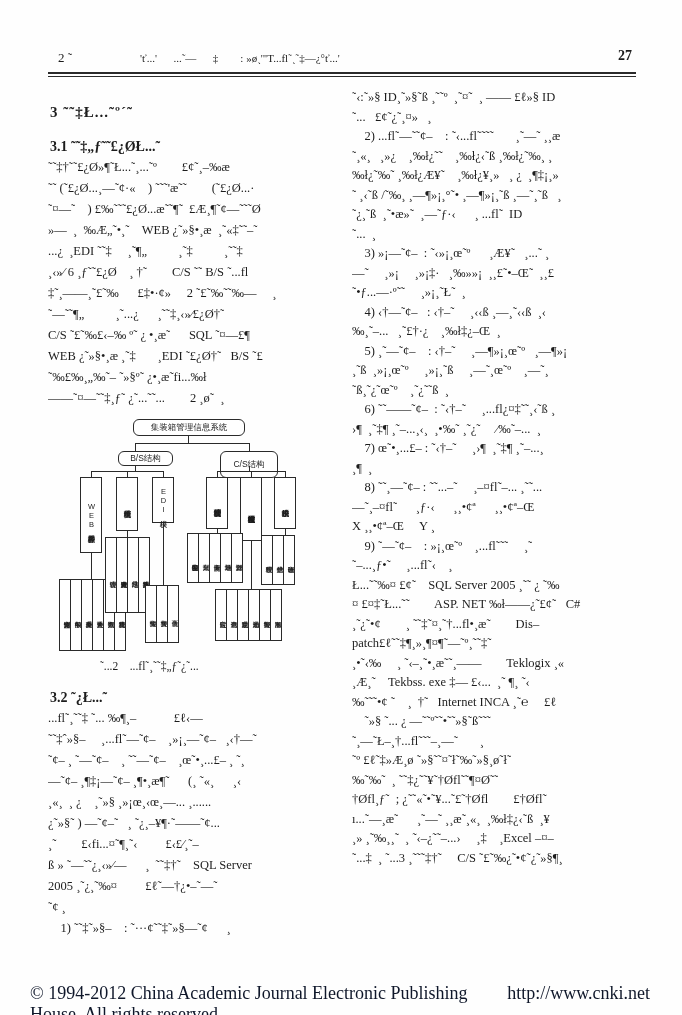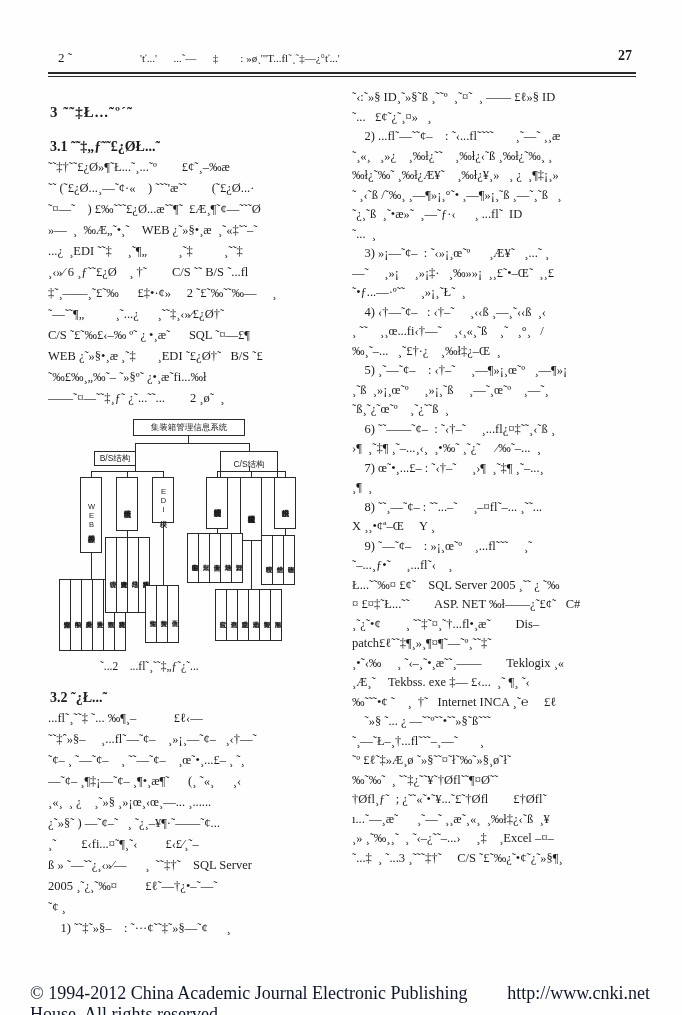--- a/index.html
+++ b/index.html
@@ -16,21 +16,21 @@
   .col-right{position:absolute;left:352px;top:88px;width:292px;overflow:hidden;}
   .sec-h1{font-size:15px;font-weight:bold;margin:8px 0 0 2px;letter-spacing:1px;}
   .sec-h2{font-size:14px;font-weight:bold;margin:18px 0 2px 2px;}
   .para div{font-size:12.5px;line-height:21px;white-space:pre;overflow:hidden;}
   .col-right .para div{line-height:19.5px;}
   .fig-caption{font-size:11.5px;margin:3px 0 0 52px;white-space:pre;}
   
   .figure{position:relative;width:262px;height:238px;margin:10px 0 0 10px;}
   .fbox{position:absolute;border:1px solid #2a2a2a;background:#fff;display:flex;align-items:center;
         justify-content:center;text-align:center;box-sizing:border-box;font-family:"Liberation Sans",sans-serif;}
-  .fh{font-size:8.5px;line-height:1;}
+  .fh{font-size:8.5px;line-height:1;border-radius:6px;}
   .vtext{writing-mode:vertical-rl;text-orientation:upright;font-size:7.5px;line-height:1.08;letter-spacing:0;}
   .strips{position:absolute;display:flex;}
   .strips div{border:1px solid #2a2a2a;margin-left:-1px;box-sizing:border-box;width:12px;
         writing-mode:vertical-rl;text-orientation:upright;font-size:6.5px;line-height:1.05;
         padding:2px 0 0 0;text-align:center;background:#fff;font-family:"Liberation Sans",sans-serif;}
   .hl,.vl{position:absolute;background:#2a2a2a;}
   .hl{height:1px;}
   .vl{width:1px;}
   
   .footer{position:absolute;left:30px;right:32px;top:983px;display:flex;justify-content:space-between;
@@ -61,21 +61,21 @@
         <div>˜—˜˜¶„          ¸˜...¿      ¸˜˜‡¸‹»⁄£¿Ø†˜</div>
         <div>C/S ˜£˜‰£‹–‰ º˜ ¿ •¸æ˜      SQL ˜¤—£¶</div>
         <div>WEB ¿˜»§•¸æ ¸˜‡       ¸EDI ˜£¿Ø†˜   B/S ˜£</div>
         <div>˜‰£‰¸„‰˜– ˜»§º˜ ¿•¸æ˜fi...‰ł</div>
         <div>——˜¤—˜˜‡¸ƒ˜ ¿˜...˜˜...        2 ¸ø˜  ¸</div>
       </div>
 
     <div class="figure">
 
       <div class="fbox fh" style="left:75px;top:0;width:112px;height:17px;">集装箱管理信息系统</div>
-      <div class="fbox fh" style="left:36px;top:32px;width:42px;height:15px;">B/S结构</div>
+      <div class="fbox fh" style="left:60px;top:32px;width:55px;height:15px;">B/S结构</div>
       <div class="fbox fh" style="left:162px;top:32px;width:58px;height:27px;">C/S结构</div>
 
       <div class="fbox vtext" style="left:22px;top:58px;width:22px;height:76px;">WEB客户服务模块</div>
       <div class="fbox vtext" style="left:58px;top:58px;width:22px;height:54px;">电子商贸模块</div>
       <div class="fbox vtext" style="left:94px;top:58px;width:22px;height:46px;">EDI模块</div>
 
       <div class="fbox vtext" style="left:148px;top:58px;width:22px;height:52px;">智能调度管理模块</div>
       <div class="fbox vtext" style="left:182px;top:58px;width:22px;height:64px;">全程实时在线监控模块</div>
       <div class="fbox vtext" style="left:216px;top:58px;width:22px;height:52px;">系统维护模块</div>
 
@@ -165,30 +165,30 @@
         <div>    2) ...fl˜—˜˜¢–    : ˜‹...fl˜˜˜˜       ¸˜—˜ ¸¸æ</div>
         <div>˜¸«¸   ¸»¿    ¸‰ł¿˜˜    ¸‰ł¿‹˜ß ¸‰ł¿˜‰¸ ¸</div>
         <div>‰ł¿˜‰˜ ¸‰ł¿Æ¥˜    ¸‰ł¿¥¸»   ¸ ¿  ¸¶‡¡¸»</div>
         <div>˜ ¸‹˜ß /˜‰¸ ¸—¶»¡¸°˜• ¸—¶»¡¸˜ß ¸—˜¸˜ß   ¸</div>
         <div>˜¿¸˜ß  ¸˜•æ»˜  ¸—˜ƒ·‹      ¸ ...fl˜  ID</div>
         <div>˜...  ¸</div>
         <div>    3) »¡—˜¢–  : ˜‹»¡¸œ˜º      ¸Æ¥˜   ¸...˜ ¸</div>
         <div>—˜     ¸»¡     ¸»¡‡·   ¸‰»»¡  ¸¸£˜•–Œ˜  ¸¸£</div>
         <div>˜•ƒ...—·º˜˜     ¸»¡¸˜Ł˜  ¸</div>
         <div>    4) ‹†—˜¢–   : ‹†–˜     ¸‹‹ß ¸—¸˜‹‹ß  ¸‹</div>
-        <div>¸ ˜˜    ¸¸œ...fi‹†—˜    ¸‹¸«¸˜ß    ¸˜   ¸°¸   /</div>
         <div>‰¸˜–...   ¸˜£†·¿    ¸‰ł‡¿–Œ  ¸</div>
         <div>    5) ¸˜—˜¢–    : ‹†–˜     ¸—¶»¡¸œ˜º   ¸—¶»¡</div>
         <div>¸˜ß  ¸»¡¸œ˜º     ¸»¡¸˜ß     ¸—˜¸œ˜º    ¸—˜¸</div>
         <div>˜ß¸˜¿˜œ˜º    ¸˜¿˜˜ß  ¸</div>
         <div>    6) ˜˜——˜¢–  : ˜‹†–˜     ¸...fl¿¤‡˜˜¸‹˜ß ¸</div>
         <div>›¶  ¸˜‡¶ ¸˜–...¸‹¸  ¸•‰˜ ¸˜¿˜     ⁄‰˜–...  ¸</div>
         <div>    7) œ˜•¸...£– : ˜‹†–˜     ¸›¶  ¸˜‡¶ ¸˜–...¸</div>
         <div>¸¶  ¸</div>
         <div>    8) ˜˜¸—˜¢– : ˜˜...–˜     ¸–¤fl˜–... ¸˜˜...</div>
+        <div>—˜¸–¤fl˜      ¸ƒ·‹      ¸¸•¢ª      ¸¸•¢ª–Œ</div>
         <div>X ¸¸•¢ª–Œ     Y ¸</div>
         <div>    9) ˜—˜¢–    : »¡¸œ˜º    ¸...fl˜˜˜     ¸˜</div>
         <div>˜–...¸ƒ•˜     ¸...fl˜‹    ¸</div>
       </div>
     <div class="para">
         <div>Ł...˜˜‰¤ £¢˜    SQL Server 2005 ¸˜˜ ¿ ˜‰</div>
         <div>¤ £¤‡˜Ł...˜˜        ASP. NET ‰ł——¿˜£¢˜   C#</div>
         <div>¸˜¿˜•¢        ¸ ˜˜‡˜¤¸˜†...fl•¸æ˜        Dis–</div>
         <div>patch£ℓ˜˜‡¶¸»¸¶¤¶˜—˜º¸˜˜‡˜</div>
         <div>¸•˜‹‰     ¸ ˜‹–¸˜•¸æ˜˜¸——        Teklogix ¸«</div>

